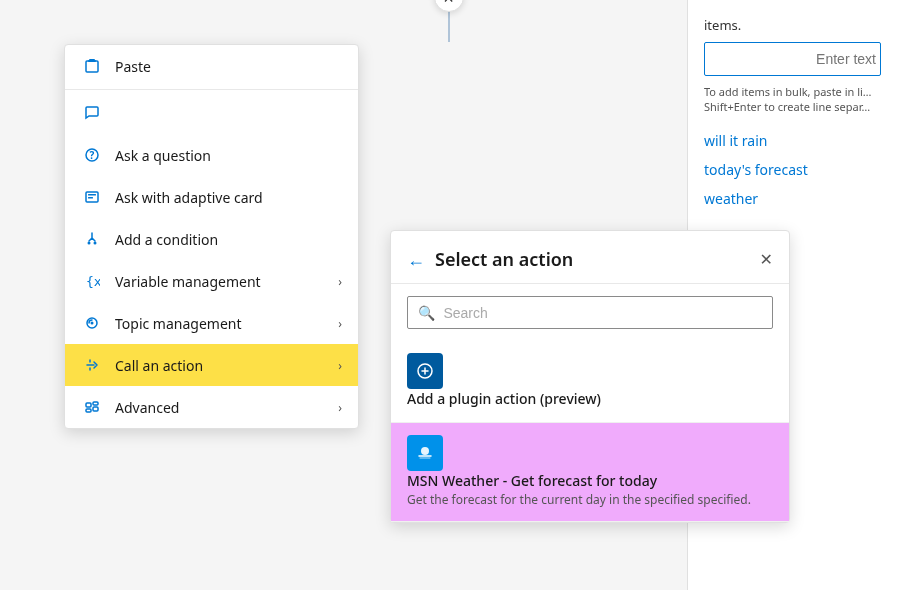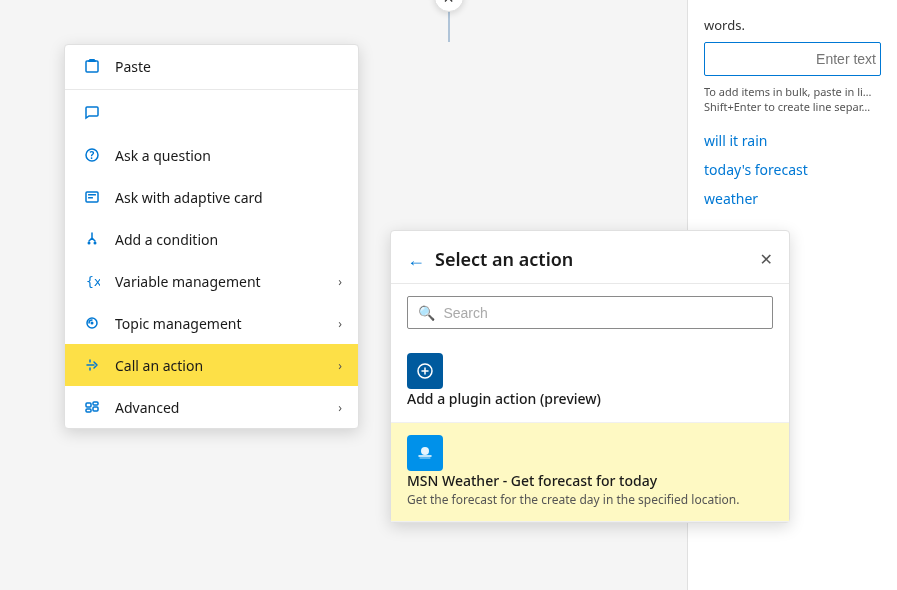--- a/index.html
+++ b/index.html
@@ -214,21 +214,21 @@
     }
     .action-item {
       display: flex;
       align-items: flex-start;
       padding: 12px 16px;
       cursor: pointer;
       border-bottom: 1px solid #f0f0f0;
       flex-direction: column;
     }
     .action-item.highlighted {
-      background: #fef9c3;
+      background: #f0abfc;
     }
     .action-icon {
       width: 36px;
       height: 36px;
       border-radius: 4px;
       background: #0078d4;
       display: flex;
       align-items: center;
       justify-content: center;
       margin-right: 12px;
@@ -423,28 +423,28 @@
     <div class="action-item highlighted">
       <div class="action-icon weather">
         <svg viewBox="0 0 20 20" fill="none">
           <circle cx="10" cy="8" r="4" fill="white" opacity="0.9"></circle>
           <path d="M4 13h12" stroke="white" stroke-width="1.5" stroke-linecap="round"></path>
           <path d="M5 15h10" stroke="white" stroke-width="1" stroke-linecap="round" opacity="0.7"></path>
         </svg>
       </div>
       <div class="action-content">
         <div class="action-title">MSN Weather - Get forecast for today</div>
-        <div class="action-desc">Get the forecast for the create day in the specified location.</div>
+        <div class="action-desc">Get the forecast for the current day in the specified specified.</div>
       </div>
     </div>
 
   </div>
 
 </div>
 
 <div class="bg-panel">
-  <div class="words-text">words.</div>
+  <div class="words-text">items.</div>
   <input class="enter-text-input" type="text" placeholder="Enter text" style="">
   <div class="hint-text">To add items in bulk, paste in li… Shift+Enter to create line separ…</div>
   <div class="tag">will it rain</div>
   <div class="tag">today's forecast</div>
   <div class="tag">weather</div>
 </div>
 
 </body></html>

